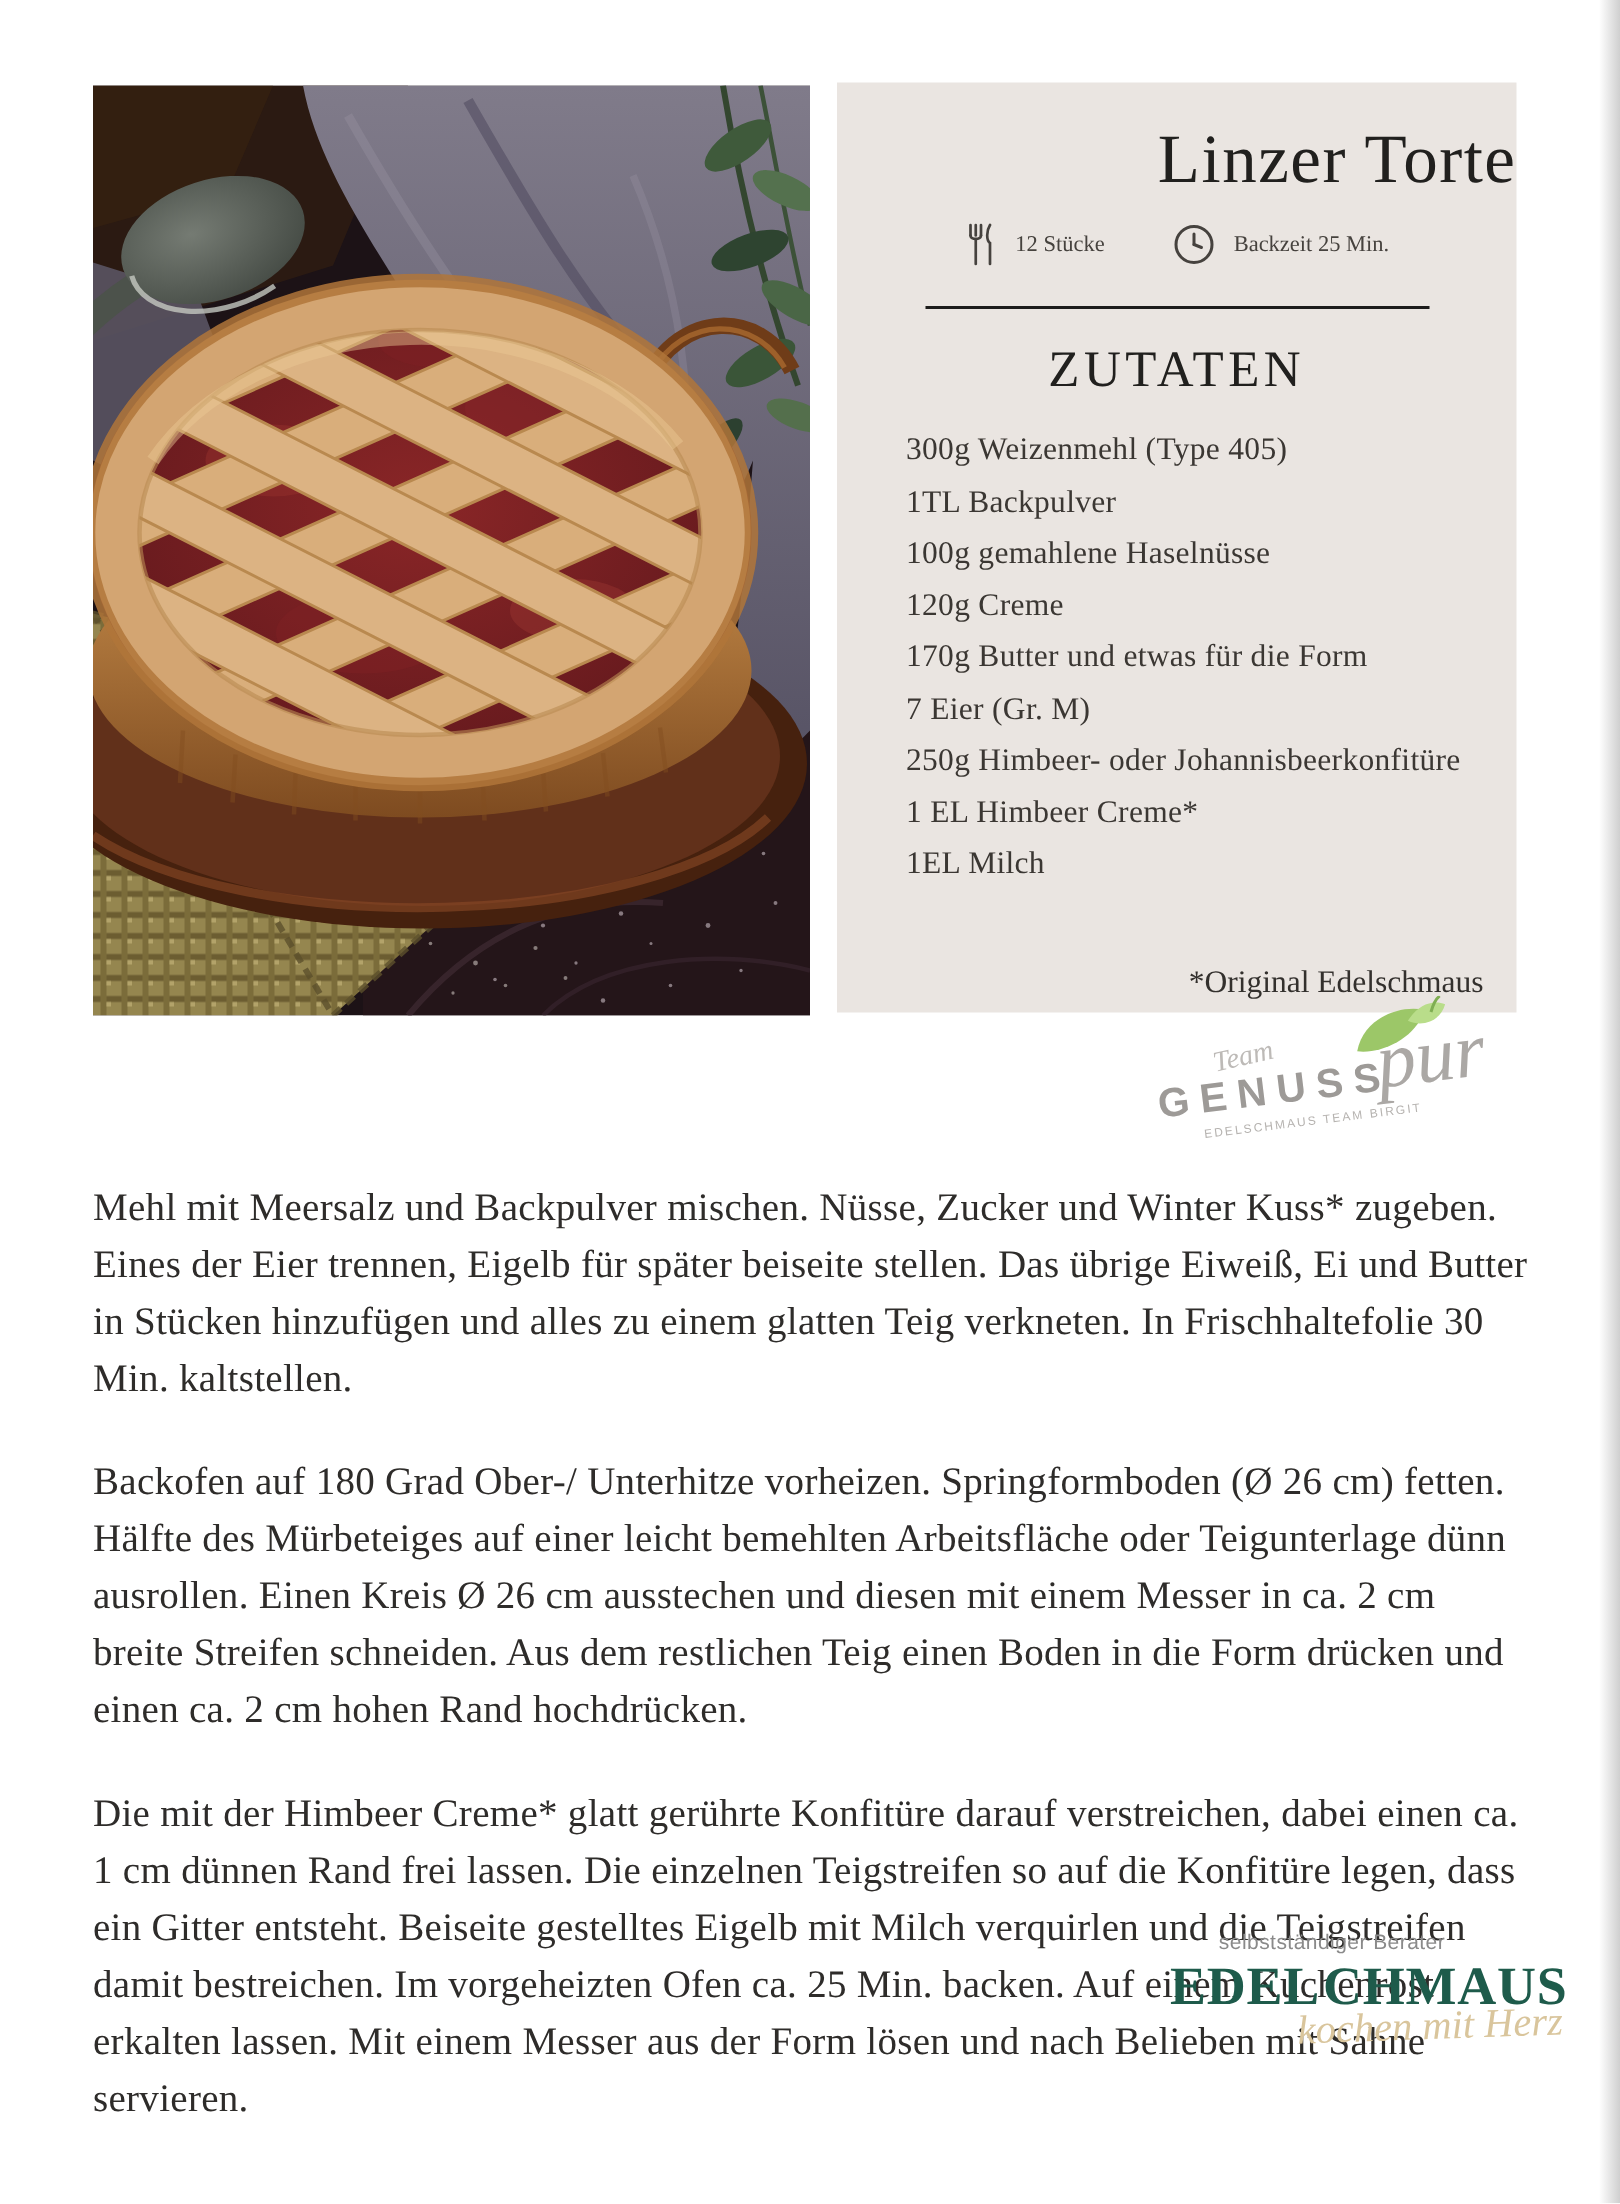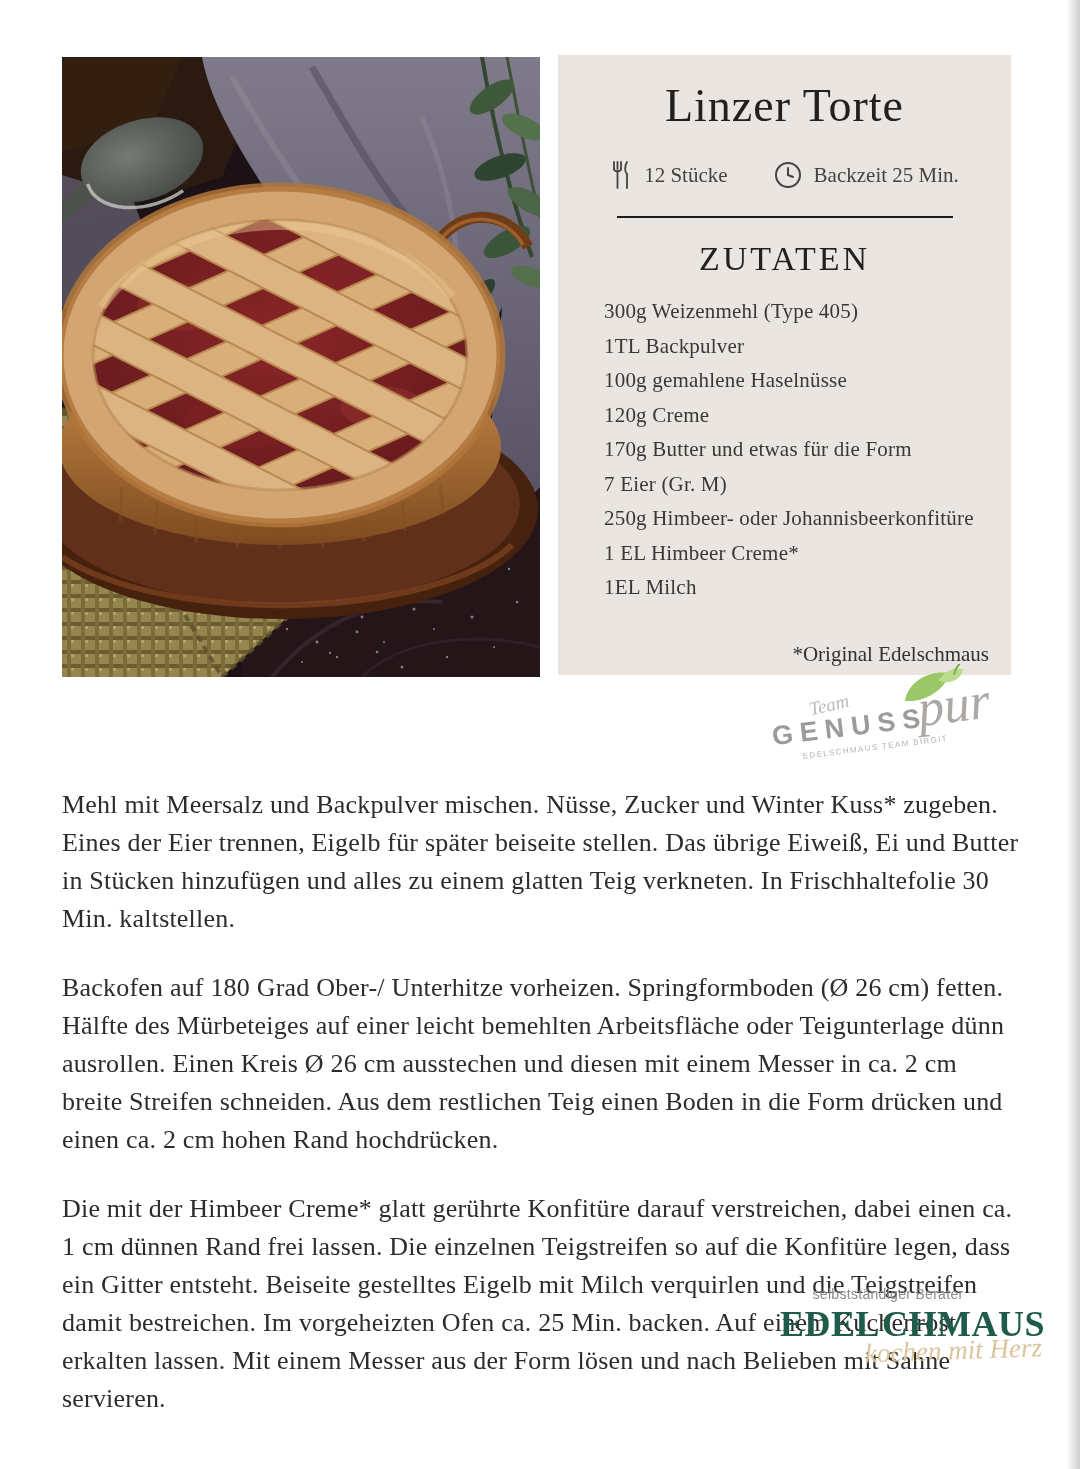--- a/index.html
+++ b/index.html
@@ -17,26 +17,26 @@
   
   .photo { position:absolute; left:62px; top:57px; width:478px; height:620px; }
   .photo svg { display:block; width:100%; height:100%; }
 
   
   .panel {
     position:absolute; left:558px; top:55px; width:453px; height:620px;
     background:#eae5e1; padding-top:24px;
   }
   .panel-title {
-    text-align:center; font-size:46px; letter-spacing:1px; color:#21201e;
+    text-align:right; font-size:46px; letter-spacing:1px; color:#21201e;
     font-weight:400;
   }
   .meta-row {
-    margin-top:28px; display:flex; justify-content:center; align-items:center;
-    gap:46px; color:#46423e; font-size:21px;
+    margin-top:16px; display:flex; justify-content:center; align-items:center;
+    gap:46px; color:#46423e; font-size:15px;
   }
   .meta-item { display:flex; align-items:center; gap:12px; }
   .meta-item svg { display:block; }
   .divider {
     width:336px; height:2px; background:#1d1c1b; margin:26px auto 0 auto;
   }
   .section-title {
     margin-top:22px; text-align:center; font-size:34px; letter-spacing:3px;
     color:#21201e;
   }

